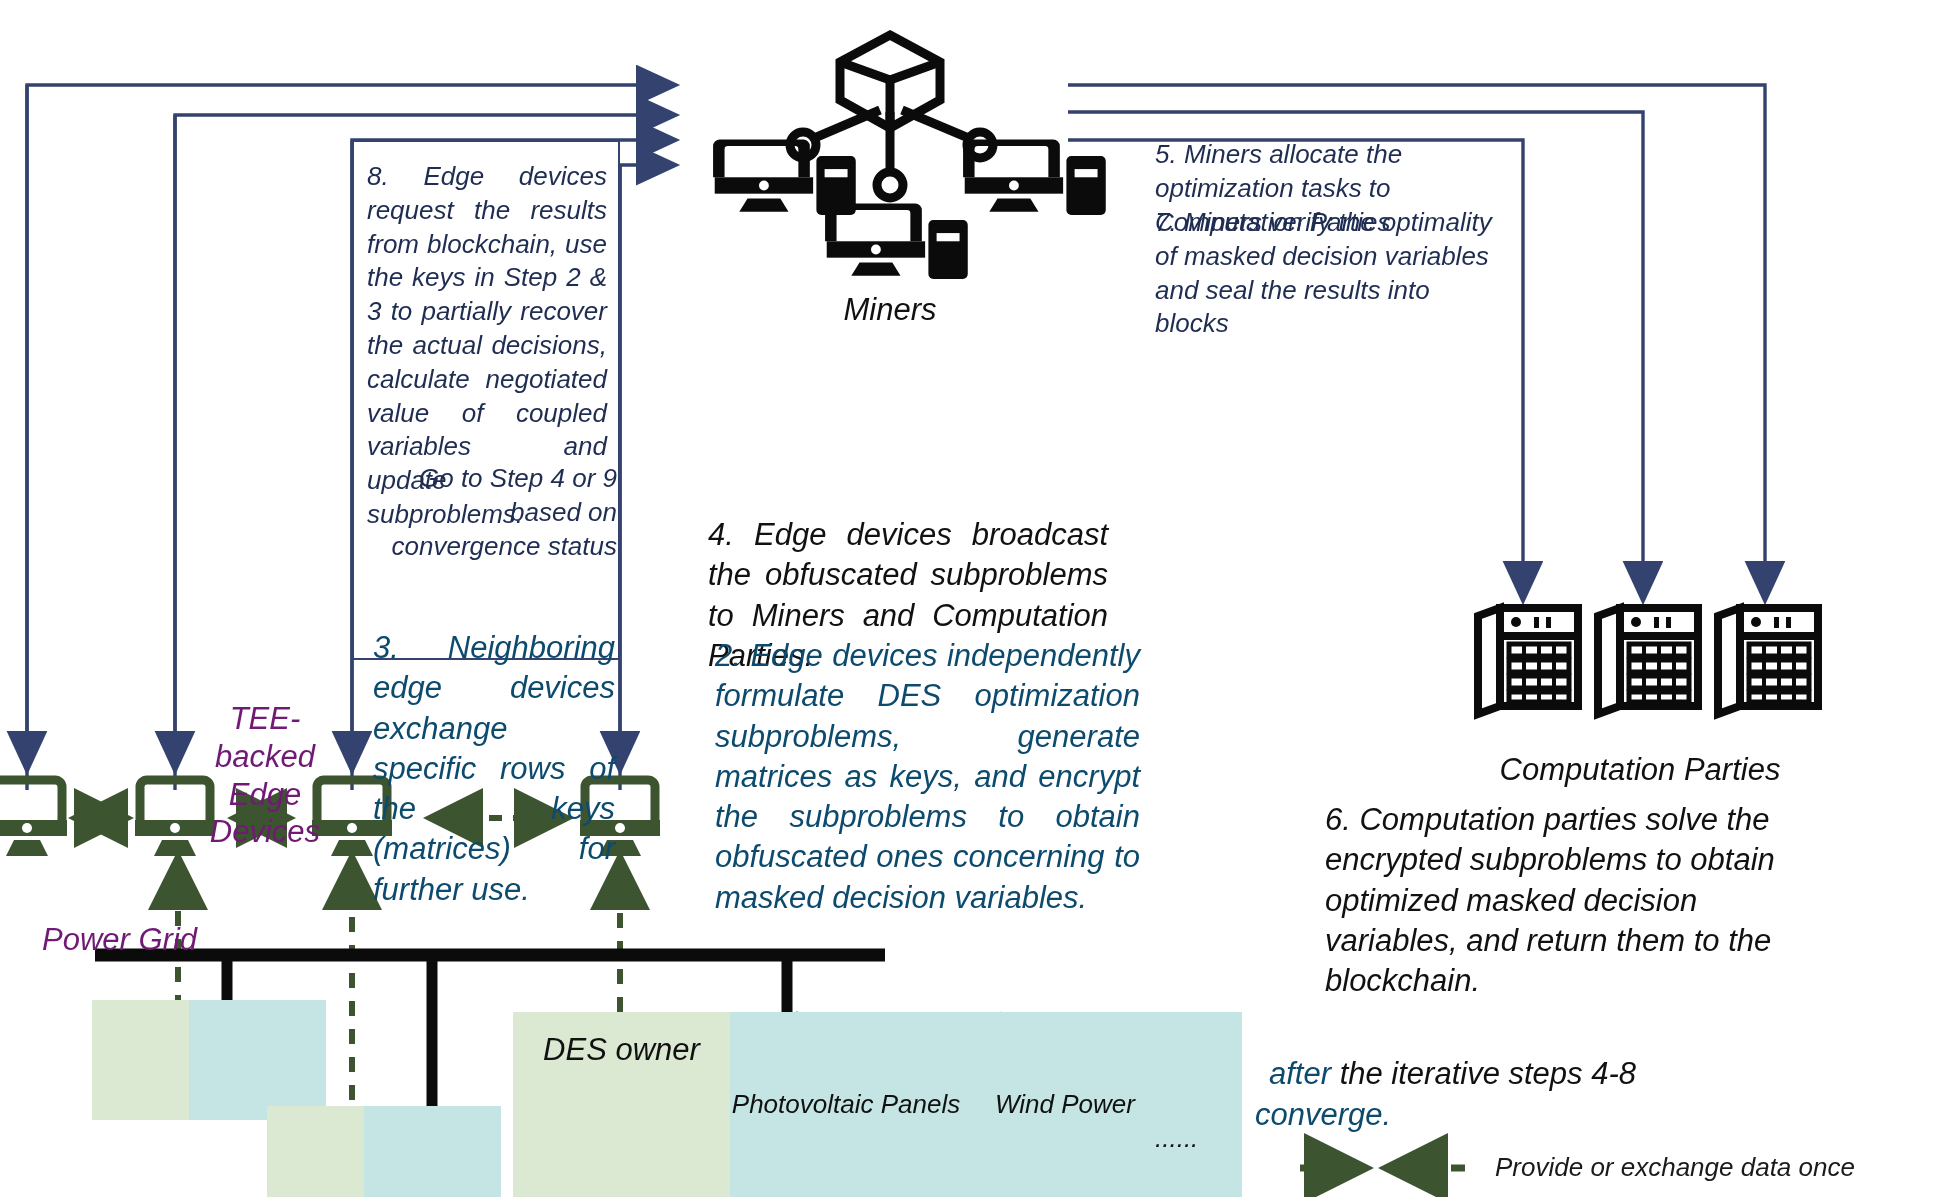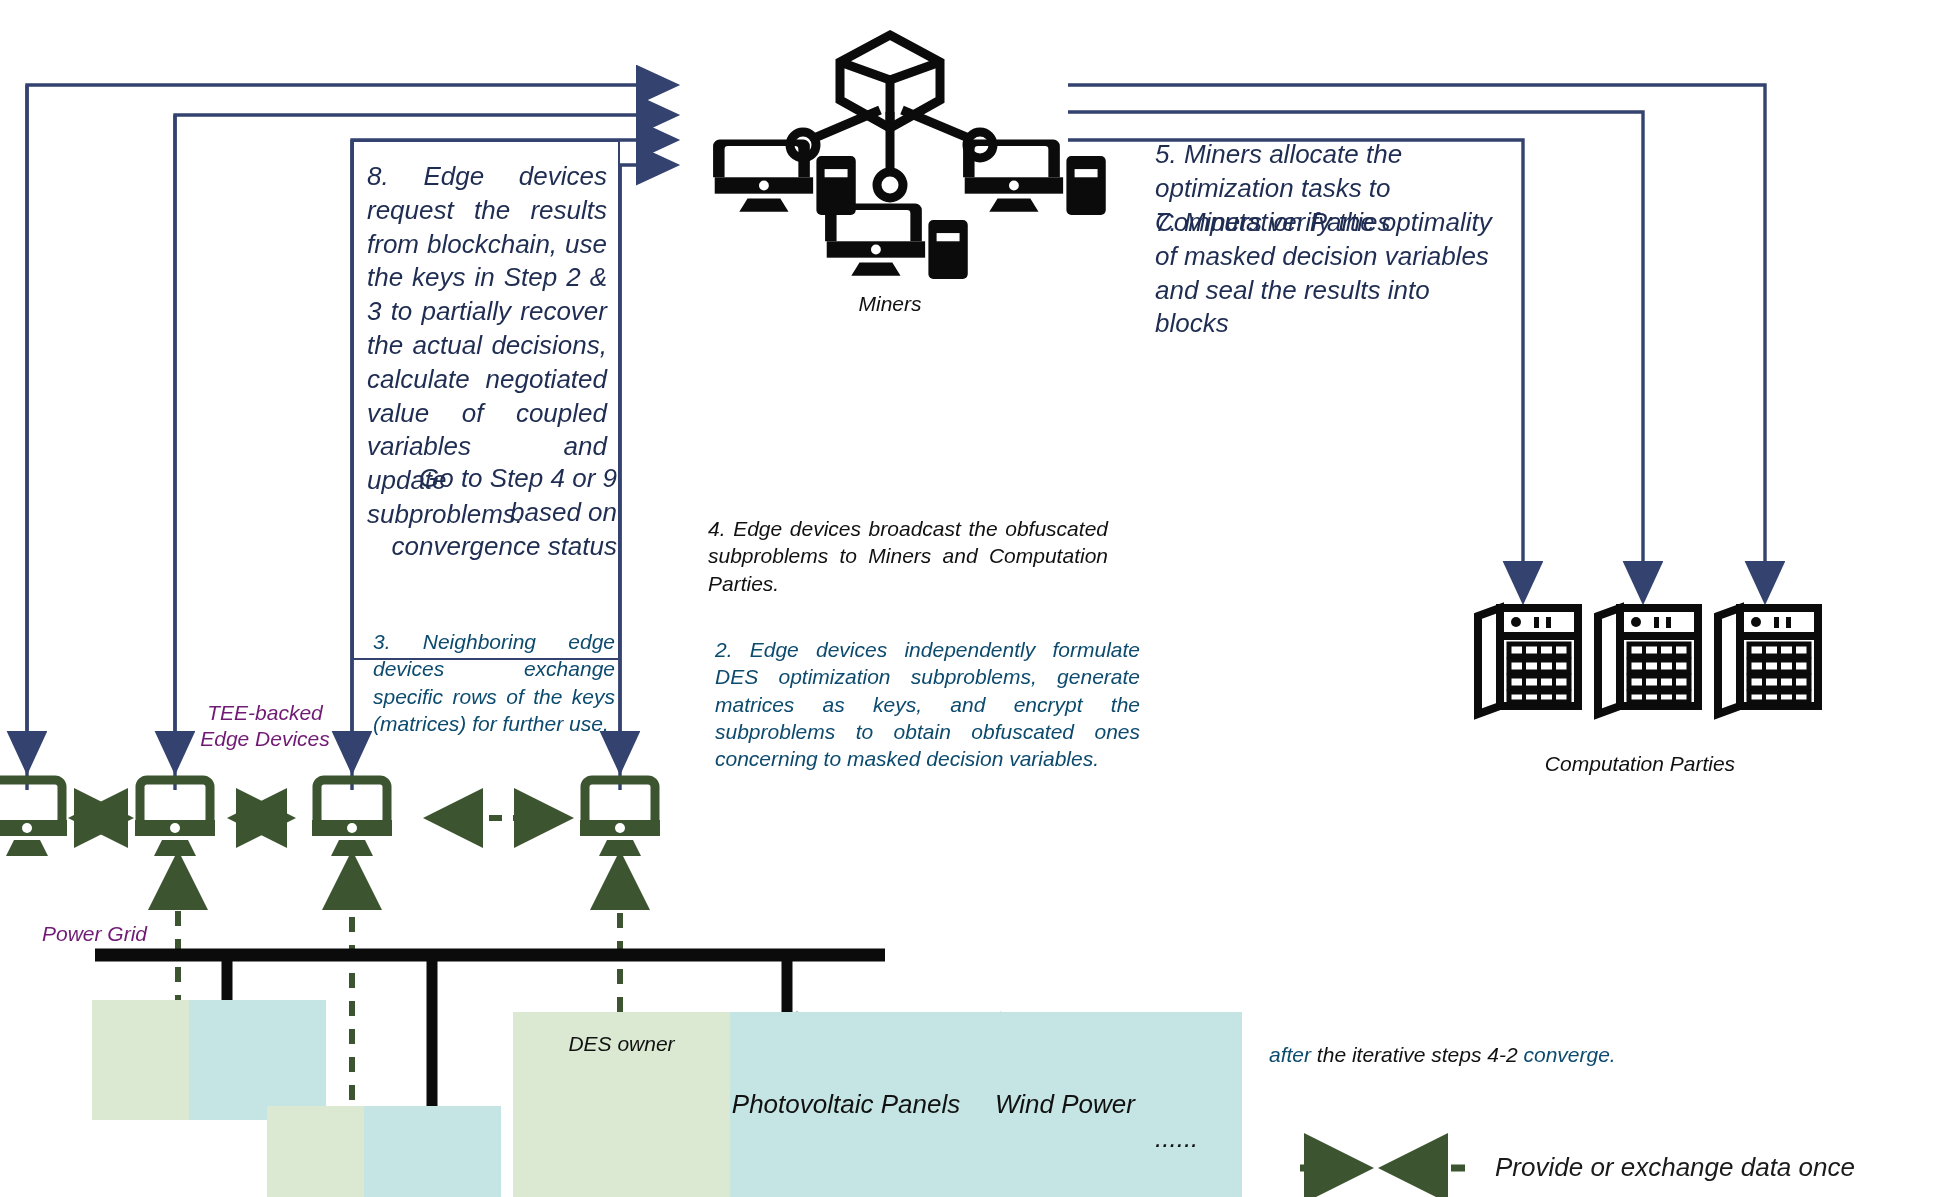--- a/index.html
+++ b/index.html
@@ -9,21 +9,21 @@
   #canvas{position:absolute;left:0;top:0;width:1947px;height:1197px;font-style:italic;}
   svg.layer{position:absolute;left:0;top:0;width:1947px;height:1197px;overflow:visible;}
   .txt{position:absolute;line-height:1.30;color:#1a1a1a;}
   .navy{color:#1f2d52;}
   .purple{color:#0c4a6e;}
   .grey{color:#701a75;}
   .black{color:#111111;}
   .just{text-align:justify;text-align-last:left;}
   .ctr{text-align:center;}
   .sz26{font-size:26px;}
-  .sz27{font-size:21px;}
+  .sz27{font-size:31px;}
   .blockbox{position:absolute;border:2.5px solid #33426e;box-sizing:border-box;background:#fff;}
   .panel{position:absolute;box-sizing:border-box;}
   .grn{background:#dbe9d2;}
   .cyn{background:#c4e5e4;}
   .legend-label{position:absolute;font-size:26px;color:#1a1a1a;}
 </style>
 </head>
 <body>
 
 <div id="canvas">
@@ -320,20 +320,21 @@
   <div class="txt just black sz27" style="left:708px;top:515px;width:400px;">4. Edge devices broadcast the obfuscated subproblems to Miners and Computation Parties.</div>
 
   <div class="txt just purple sz27" style="left:715px;top:636px;width:425px;">2. Edge devices independently formulate DES optimization subproblems, generate matrices as keys, and encrypt the subproblems to obtain obfuscated ones concerning to masked decision variables.</div>
 
   <div class="txt just purple sz27" style="left:373px;top:628px;width:242px;">3. Neighboring edge devices exchange specific rows of the keys (matrices) for further use.</div>
 
   <div class="txt grey sz27 ctr" style="left:185px;top:700px;width:160px;line-height:1.22;">TEE-backed Edge Devices</div>
 
   <div class="txt black sz27 ctr" style="left:1450px;top:750px;width:380px;">Computation Parties</div>
 
+  <div class="txt black sz27" style="left:1325px;top:800px;width:450px;">6. Computation parties solve the encrypted subproblems to obtain optimized masked decision variables, and return them to the blockchain.</div>
 
 
   <div class="txt grey sz27" style="left:42px;top:920px;width:200px;">Power Grid</div>
 
   <div class="panel grn" style="left:92px;top:1000px;width:97px;height:120px;"></div>
   <div class="panel cyn" style="left:189px;top:1000px;width:137px;height:120px;"></div>
 
   <div class="panel grn" style="left:267px;top:1106px;width:97px;height:91px;"></div>
   <div class="panel cyn" style="left:364px;top:1106px;width:137px;height:91px;"></div>
 
@@ -341,18 +342,18 @@
   <div class="panel cyn" style="left:730px;top:1012px;width:512px;height:185px;"></div>
 
   <div class="txt black sz27 ctr" style="left:513px;top:1030px;width:217px;">DES owner</div>
 
   <div class="txt black sz26 ctr" style="left:726px;top:1088px;width:240px;">Photovoltaic Panels</div>
   <div class="txt black sz26 ctr" style="left:975px;top:1088px;width:180px;">Wind Power</div>
   <div class="txt black sz26" style="left:1155px;top:1122px;width:90px;">......</div>
 
   <div class="txt sz27" style="left:1255px;top:1014px;width:470px;">
     <br>
-    <span style="display:inline-block;width:14px;"></span><span class="purple">after</span><span class="black"> the iterative steps 4-2 </span><span class="purple">converge.</span>
+    <span style="display:inline-block;width:14px;"></span><span class="purple">after</span><span class="black"> the iterative steps 4-8 </span><span class="purple">converge.</span>
   </div>
 
   <div class="legend-label" style="left:1495px;top:1152px;width:520px;">Provide or exchange data once</div>
 
 </div>
 
 </body></html>

